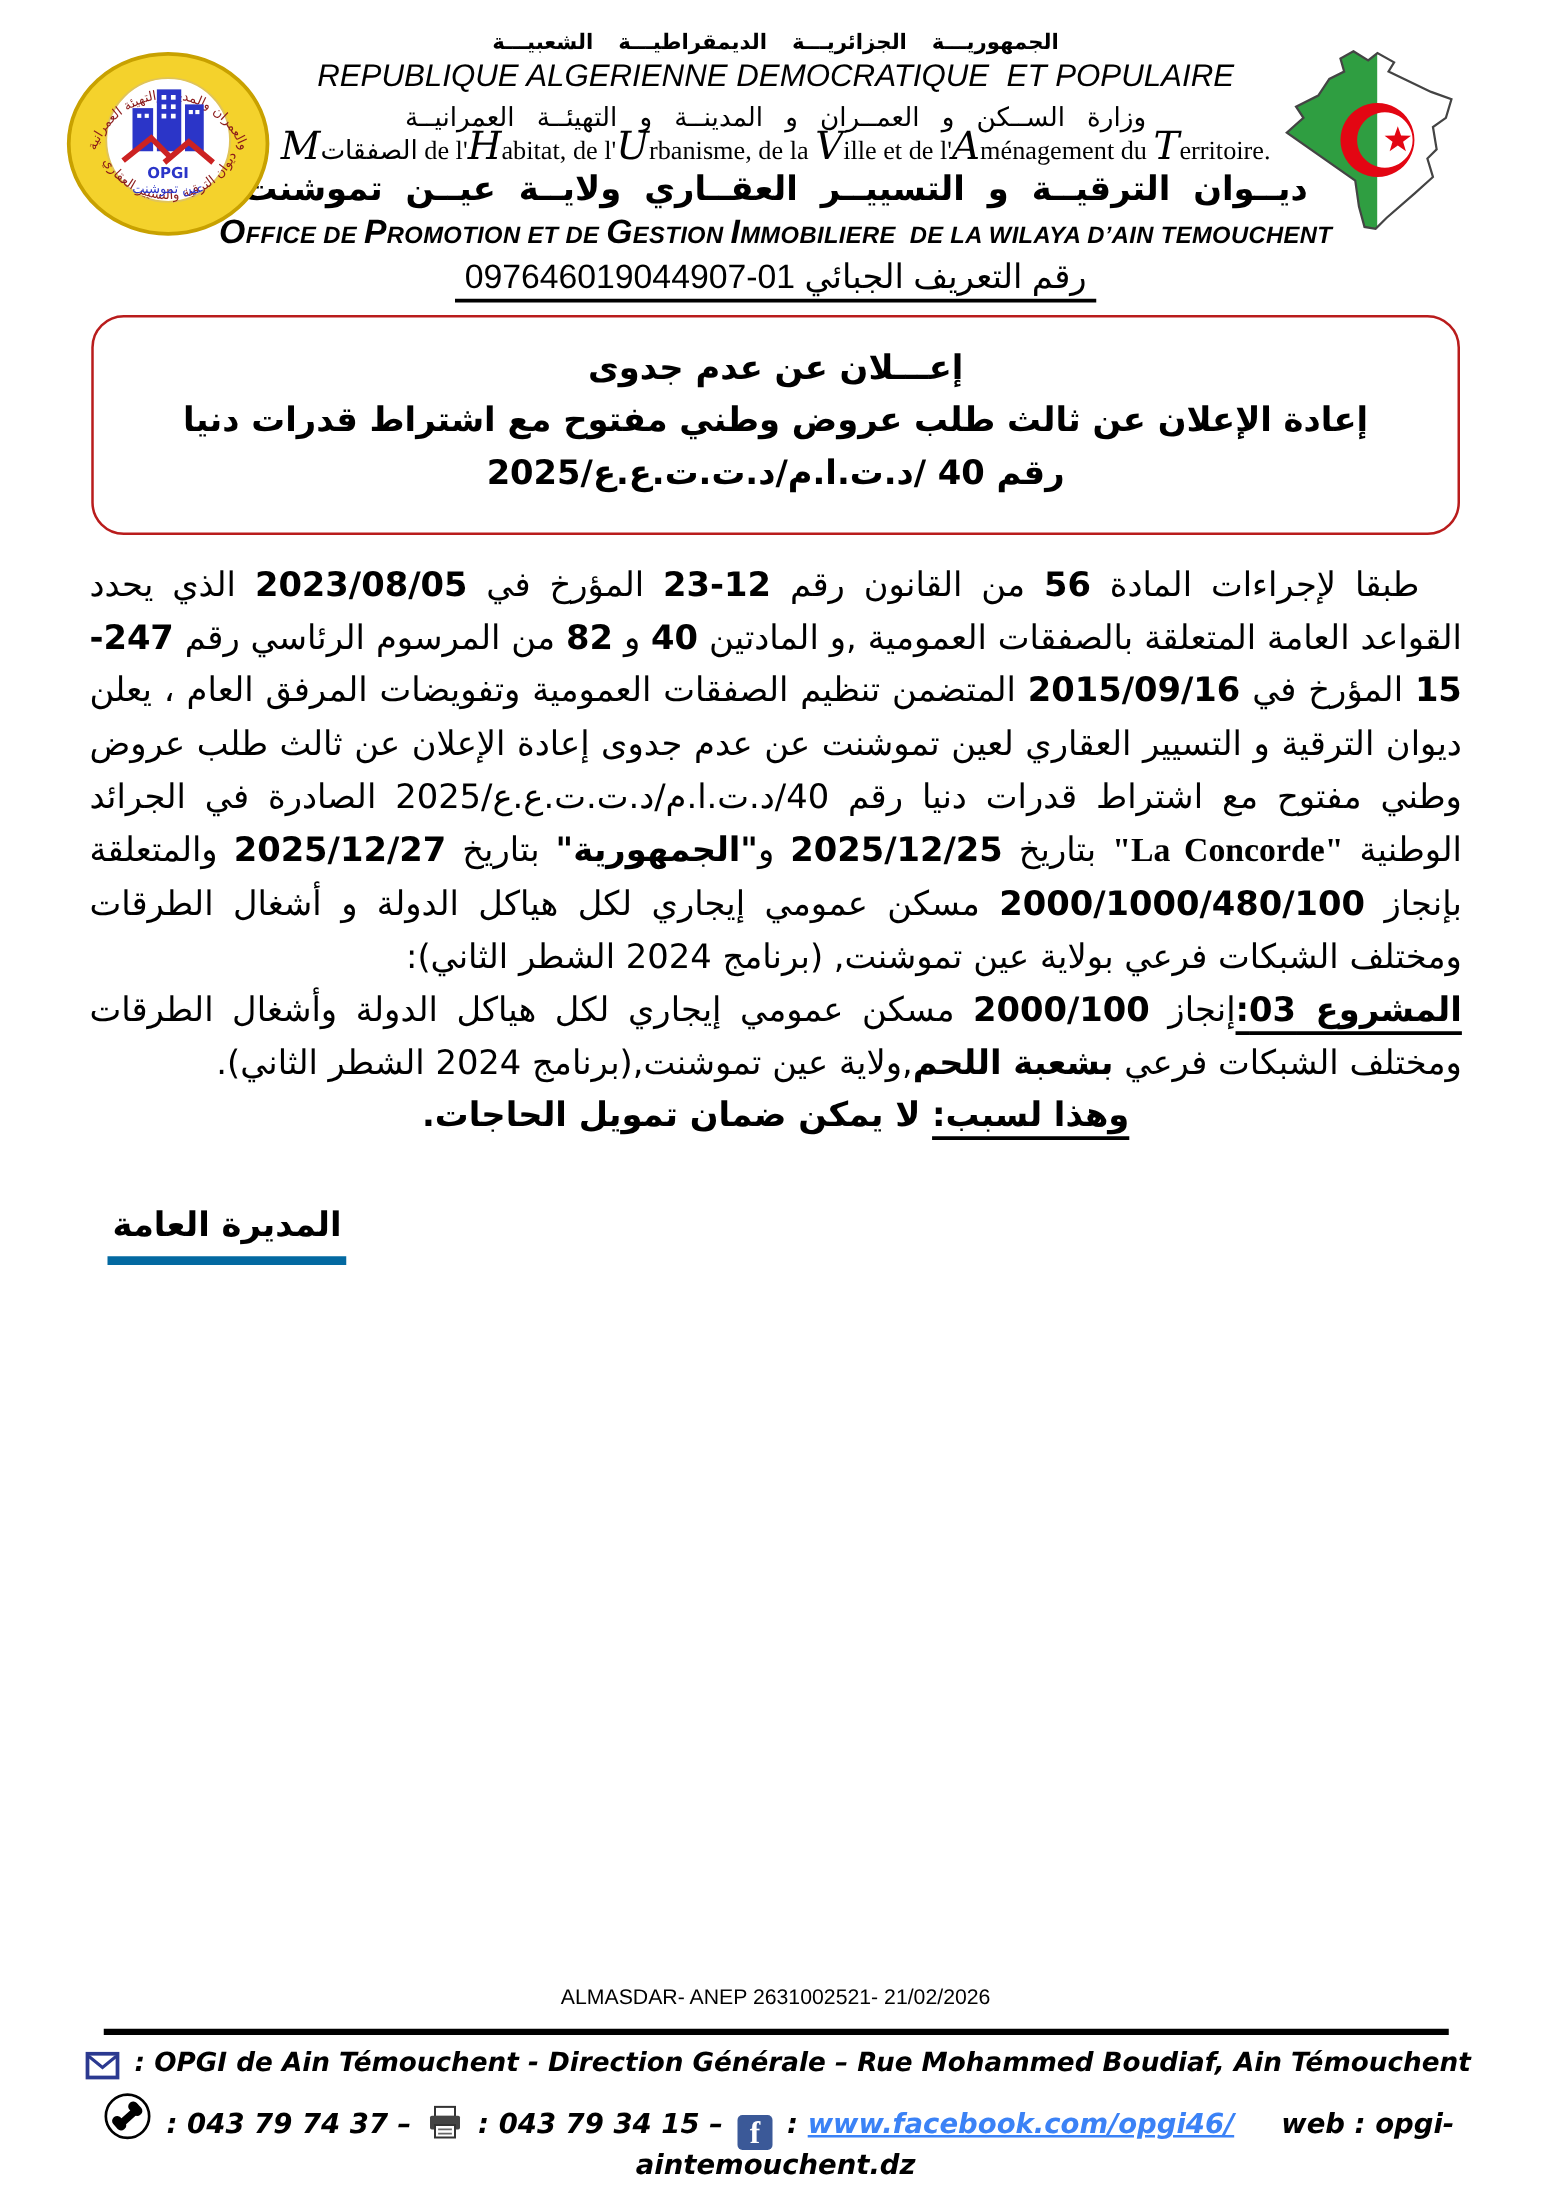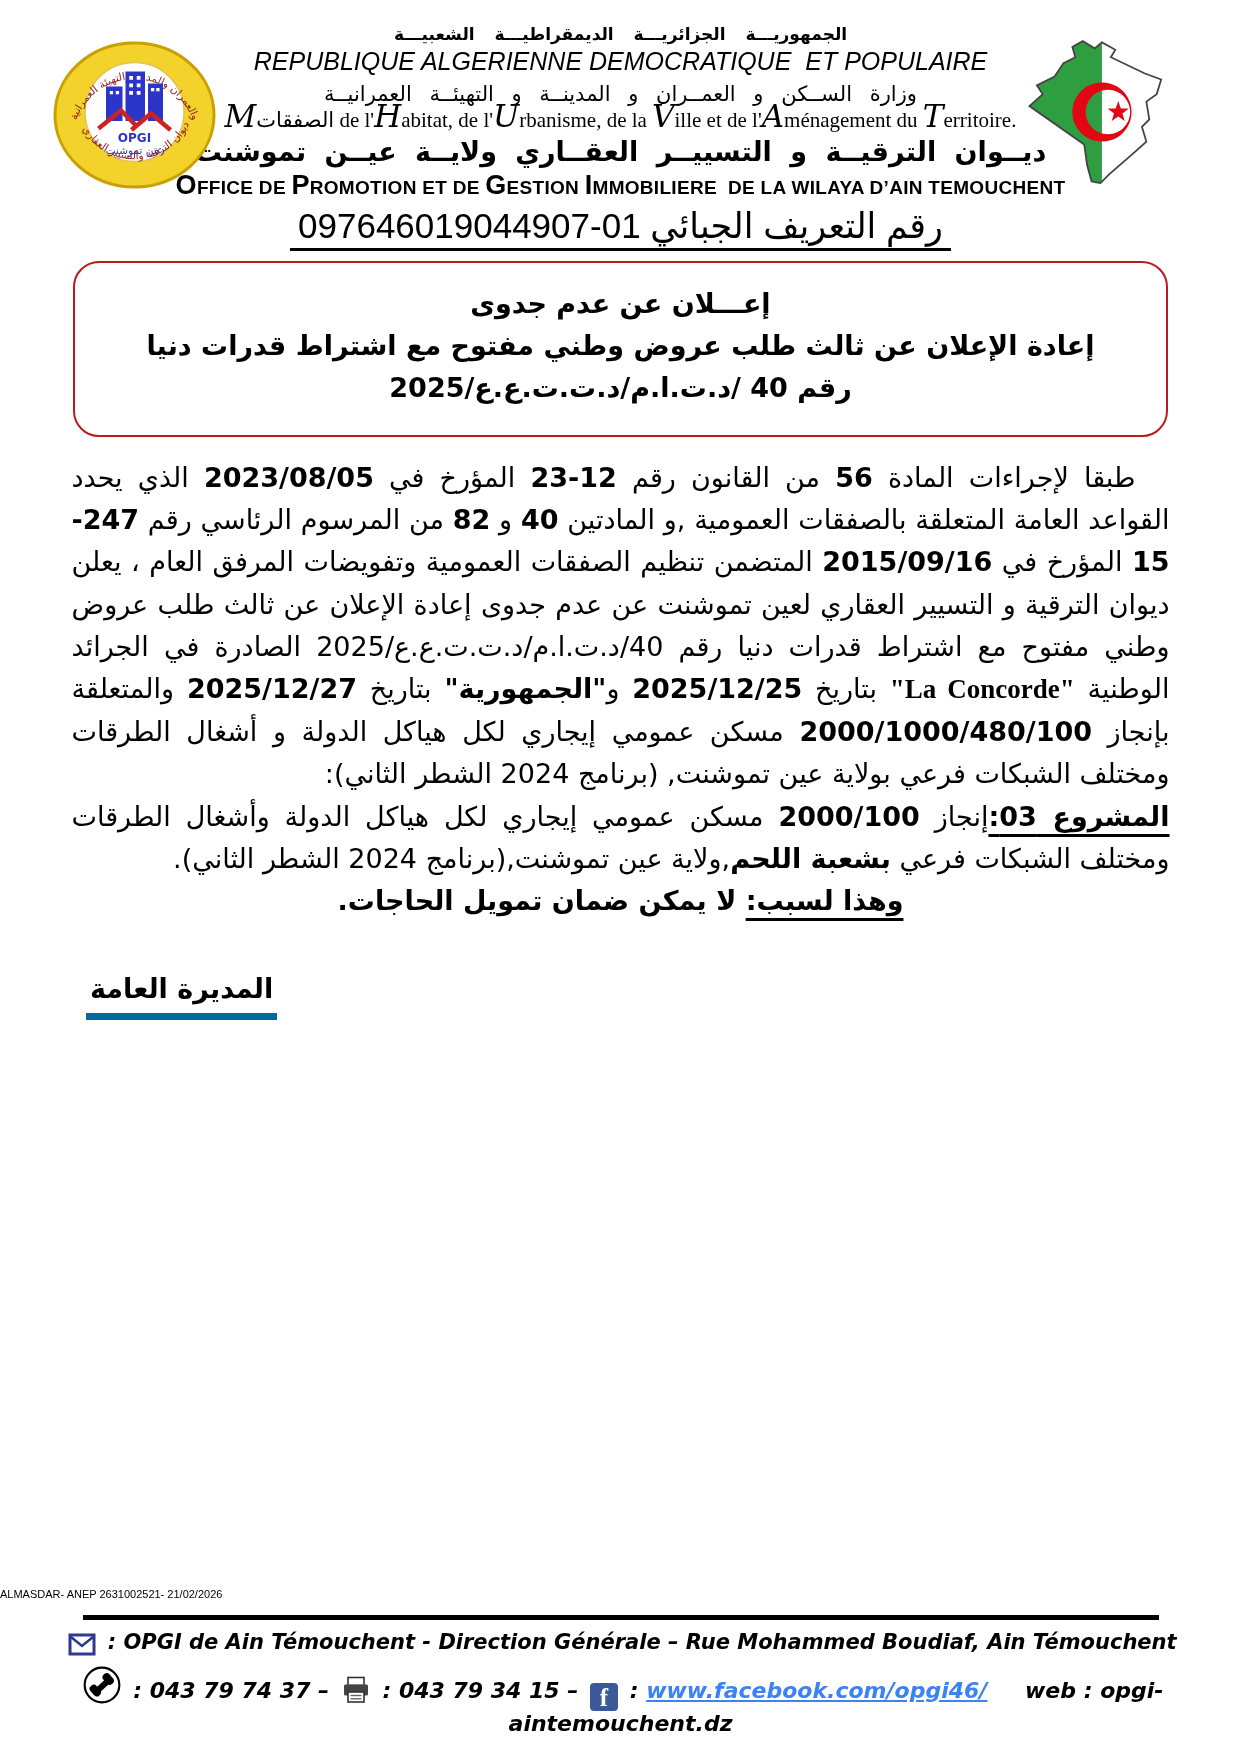--- a/index.html
+++ b/index.html
@@ -10,24 +10,24 @@
   .header{position:relative;padding-top:24px;text-align:center;}
   .logo-wrap{position:absolute;left:52px;top:40px;width:165px;height:150px;}
   .map-wrap{position:absolute;right:38px;top:38px;width:208px;height:148px;}
   .h-ar1{font-size:17px;font-weight:bold;word-spacing:14px;direction:rtl;}
   .h-fr1{font-family:"Liberation Sans",sans-serif;font-style:italic;font-size:25px;
          margin-top:3px;white-space:pre-wrap;}
   .h-ar2{font-size:21px;margin-top:6px;word-spacing:11px;direction:rtl;}
   .h-fr2{font-family:"Liberation Serif",serif;font-size:21px;margin-top:2px;}
   .h-fr2 .sc{font-family:"DejaVu Serif",serif;font-style:italic;font-size:31px;line-height:0;}
   .h-ar3{font-size:27px;font-weight:bold;word-spacing:9px;margin-top:3px;direction:rtl;}
-  .h-fr3{font-family:"Liberation Sans",sans-serif;font-weight:bold;
+  .h-fr3{font-family:"Liberation Sans",sans-serif;font-style:italic;font-weight:bold;
          font-size:19px;margin-top:3px;white-space:pre-wrap;letter-spacing:.3px;}
   .h-fr3 .cap{font-size:27px;}
-  .tax{font-size:35px;margin-top:5px;direction:rtl;
+  .tax{font-size:27px;margin-top:5px;direction:rtl;
        font-family:"Liberation Sans","DejaVu Sans",sans-serif;}
   .tax span{border-bottom:3px solid #000;padding:0 8px 3px;}
 
   
   .notice-box{width:1063px;margin:15px auto 0;border:2px solid #b91c1c;border-radius:26px;
               padding:20px 14px 26px;text-align:center;direction:rtl;}
   .notice-box .line{font-size:27px;font-weight:bold;line-height:1.55;}
 
   
   .body-text{width:1098px;margin:20px auto 0;direction:rtl;text-align:justify;
@@ -39,21 +39,21 @@
   .u{text-decoration:underline;text-decoration-thickness:3px;text-underline-offset:8px;}
   .latin{direction:ltr;unicode-bidi:embed;font-family:"Liberation Serif",serif;}
 
   
   .sig-row{margin:50px 0 0 86px;}
   .signature{display:inline-block;font-size:27px;font-weight:bold;direction:rtl;
              border-bottom:7px solid #0369a1;padding:0 4px 9px;}
 
   
   .footer{position:absolute;left:0;top:1588px;width:100%;}
-  .anep{font-family:"Liberation Sans",sans-serif;font-size:11px;}
+  .anep{text-align:center;font-family:"Liberation Sans",sans-serif;font-size:17px;}
   .rule{width:1076px;height:5px;background:#000;margin:15px auto 10px;}
   .addr{text-align:center;font-style:italic;font-weight:bold;font-size:21px;}
   .contact{text-align:center;font-style:italic;font-weight:bold;font-size:22px;margin-top:9px;}
   .contact a{color:#3b82f6;font-style:italic;}
   .icon{vertical-align:-7px;margin:0 4px;}
   .fb{display:inline-block;width:28px;height:28px;background:#3b5998;border-radius:4px;
       color:#fff;font-style:normal;font-weight:bold;font-size:25px;line-height:30px;
       text-align:center;vertical-align:-8px;margin:0 4px;font-family:"Liberation Serif",serif;}
   .weblabel{margin-left:30px;}
 </style>

